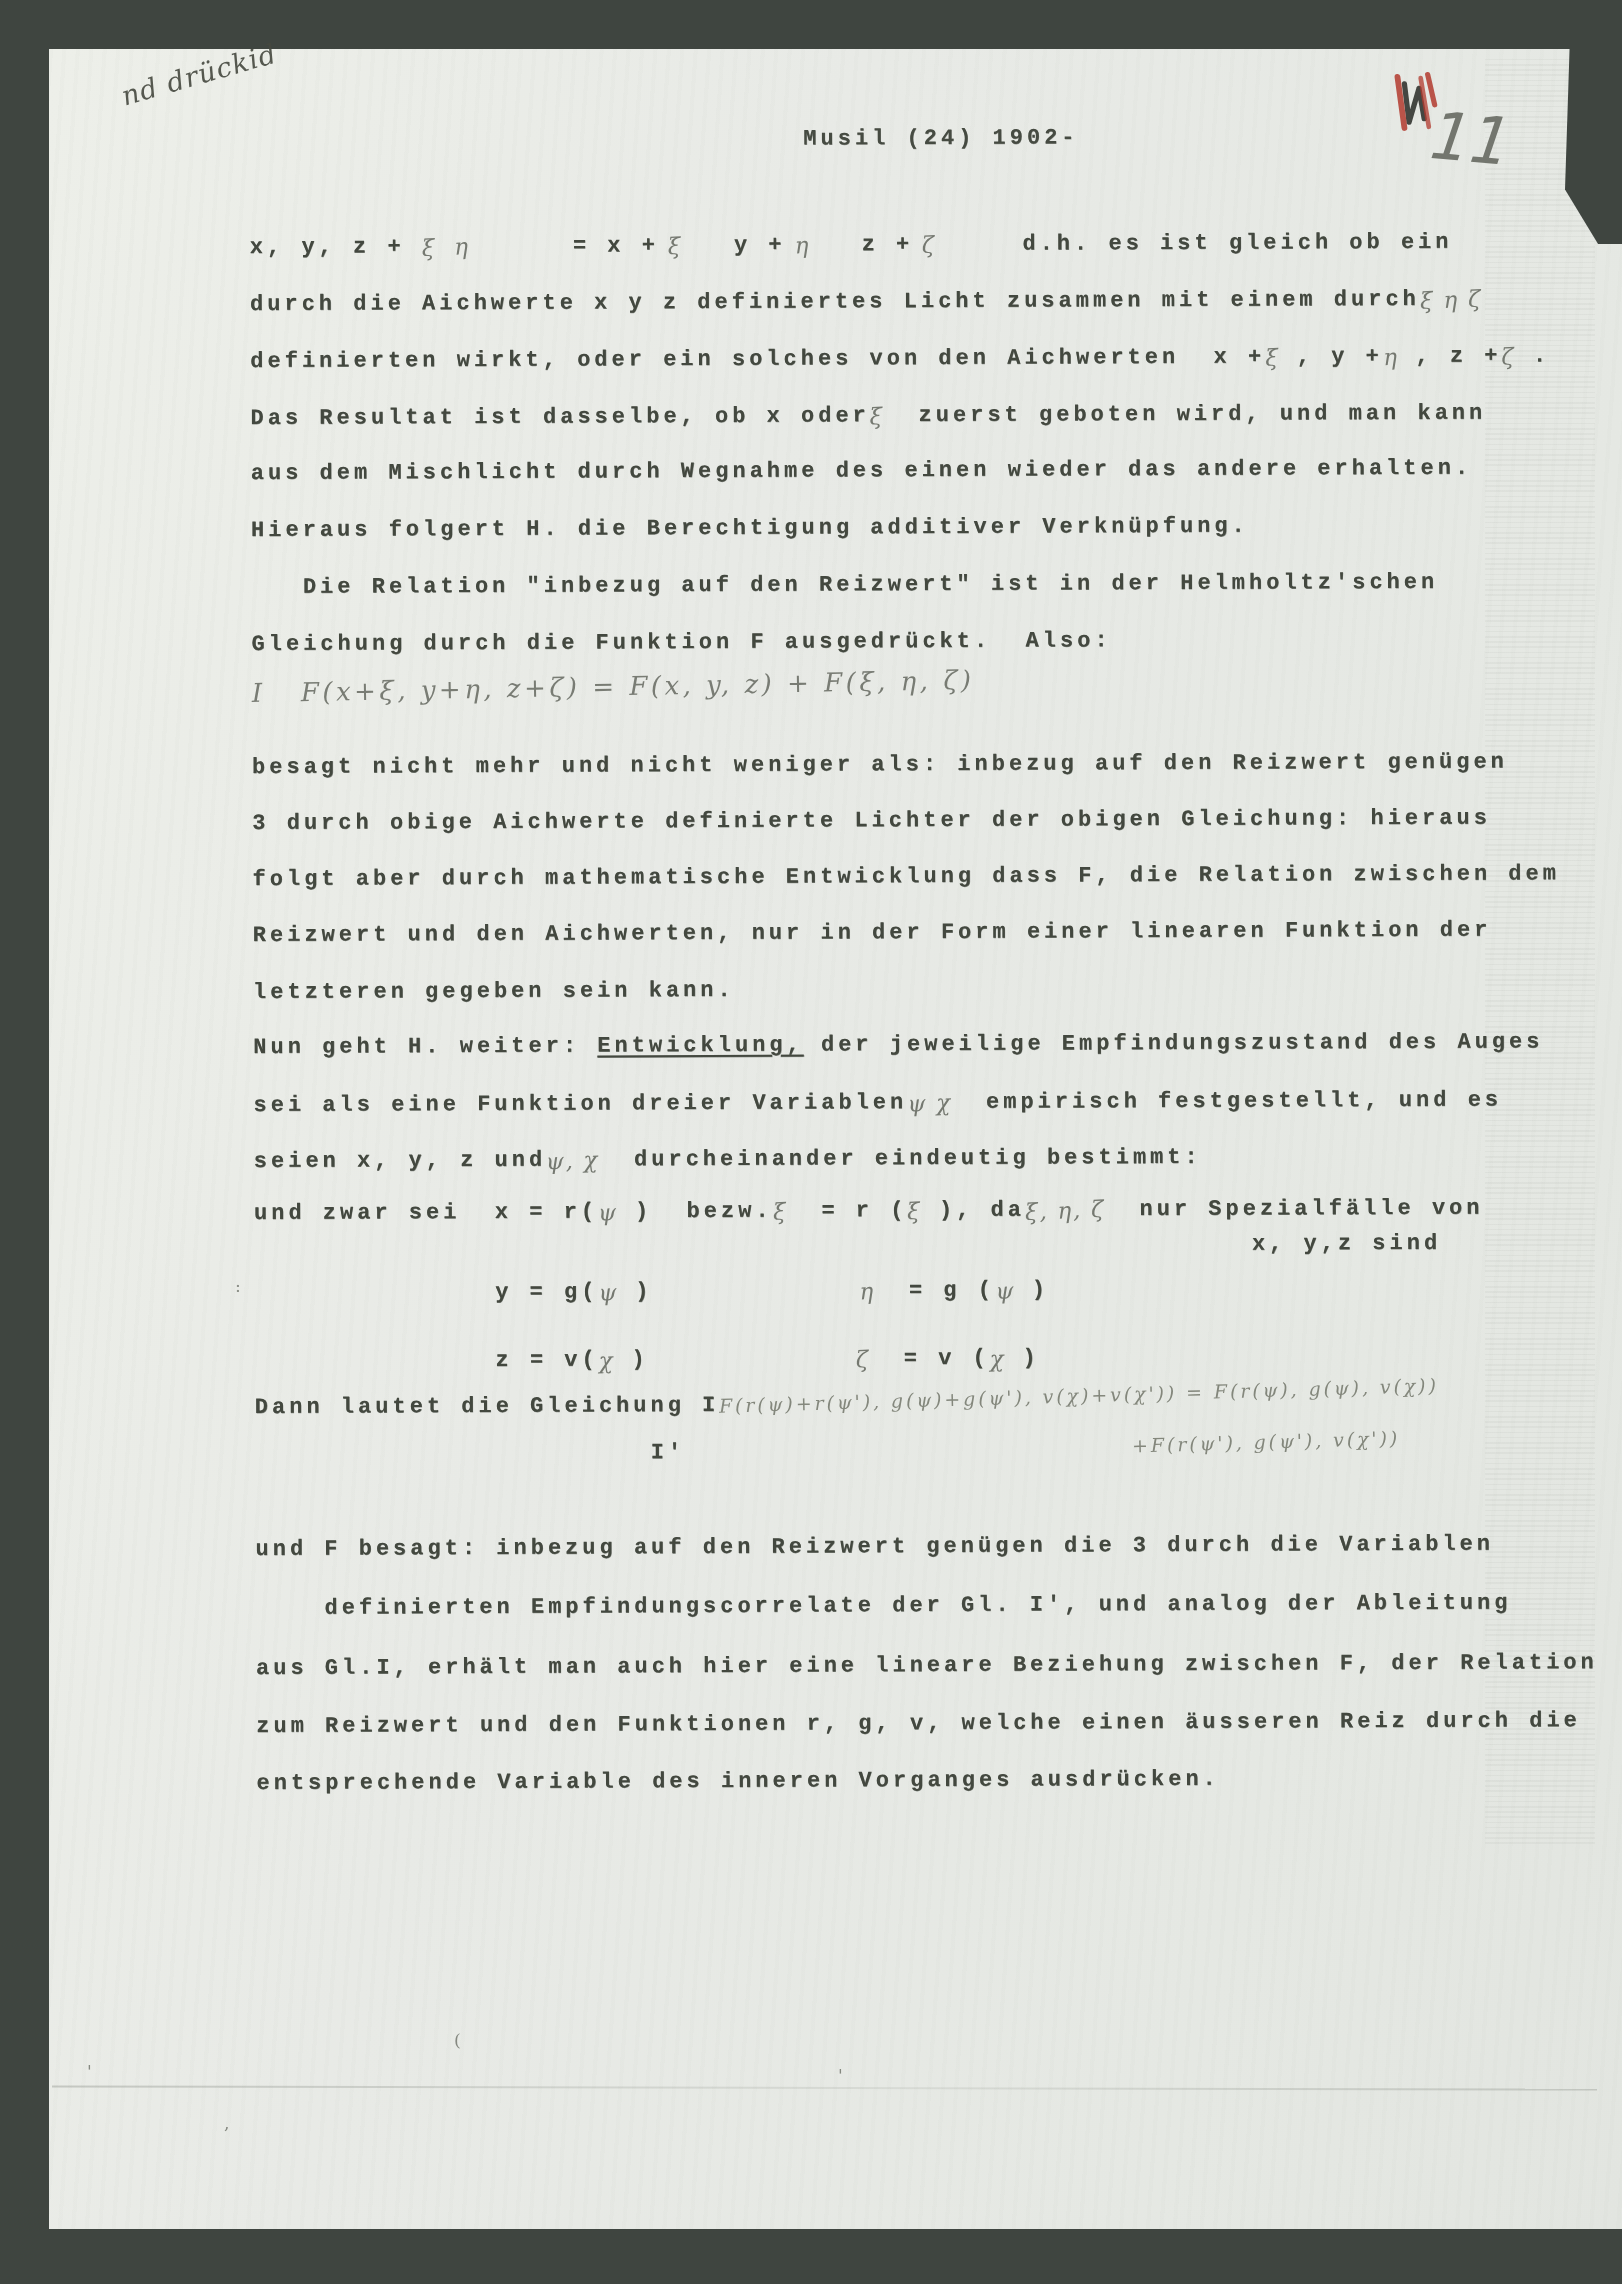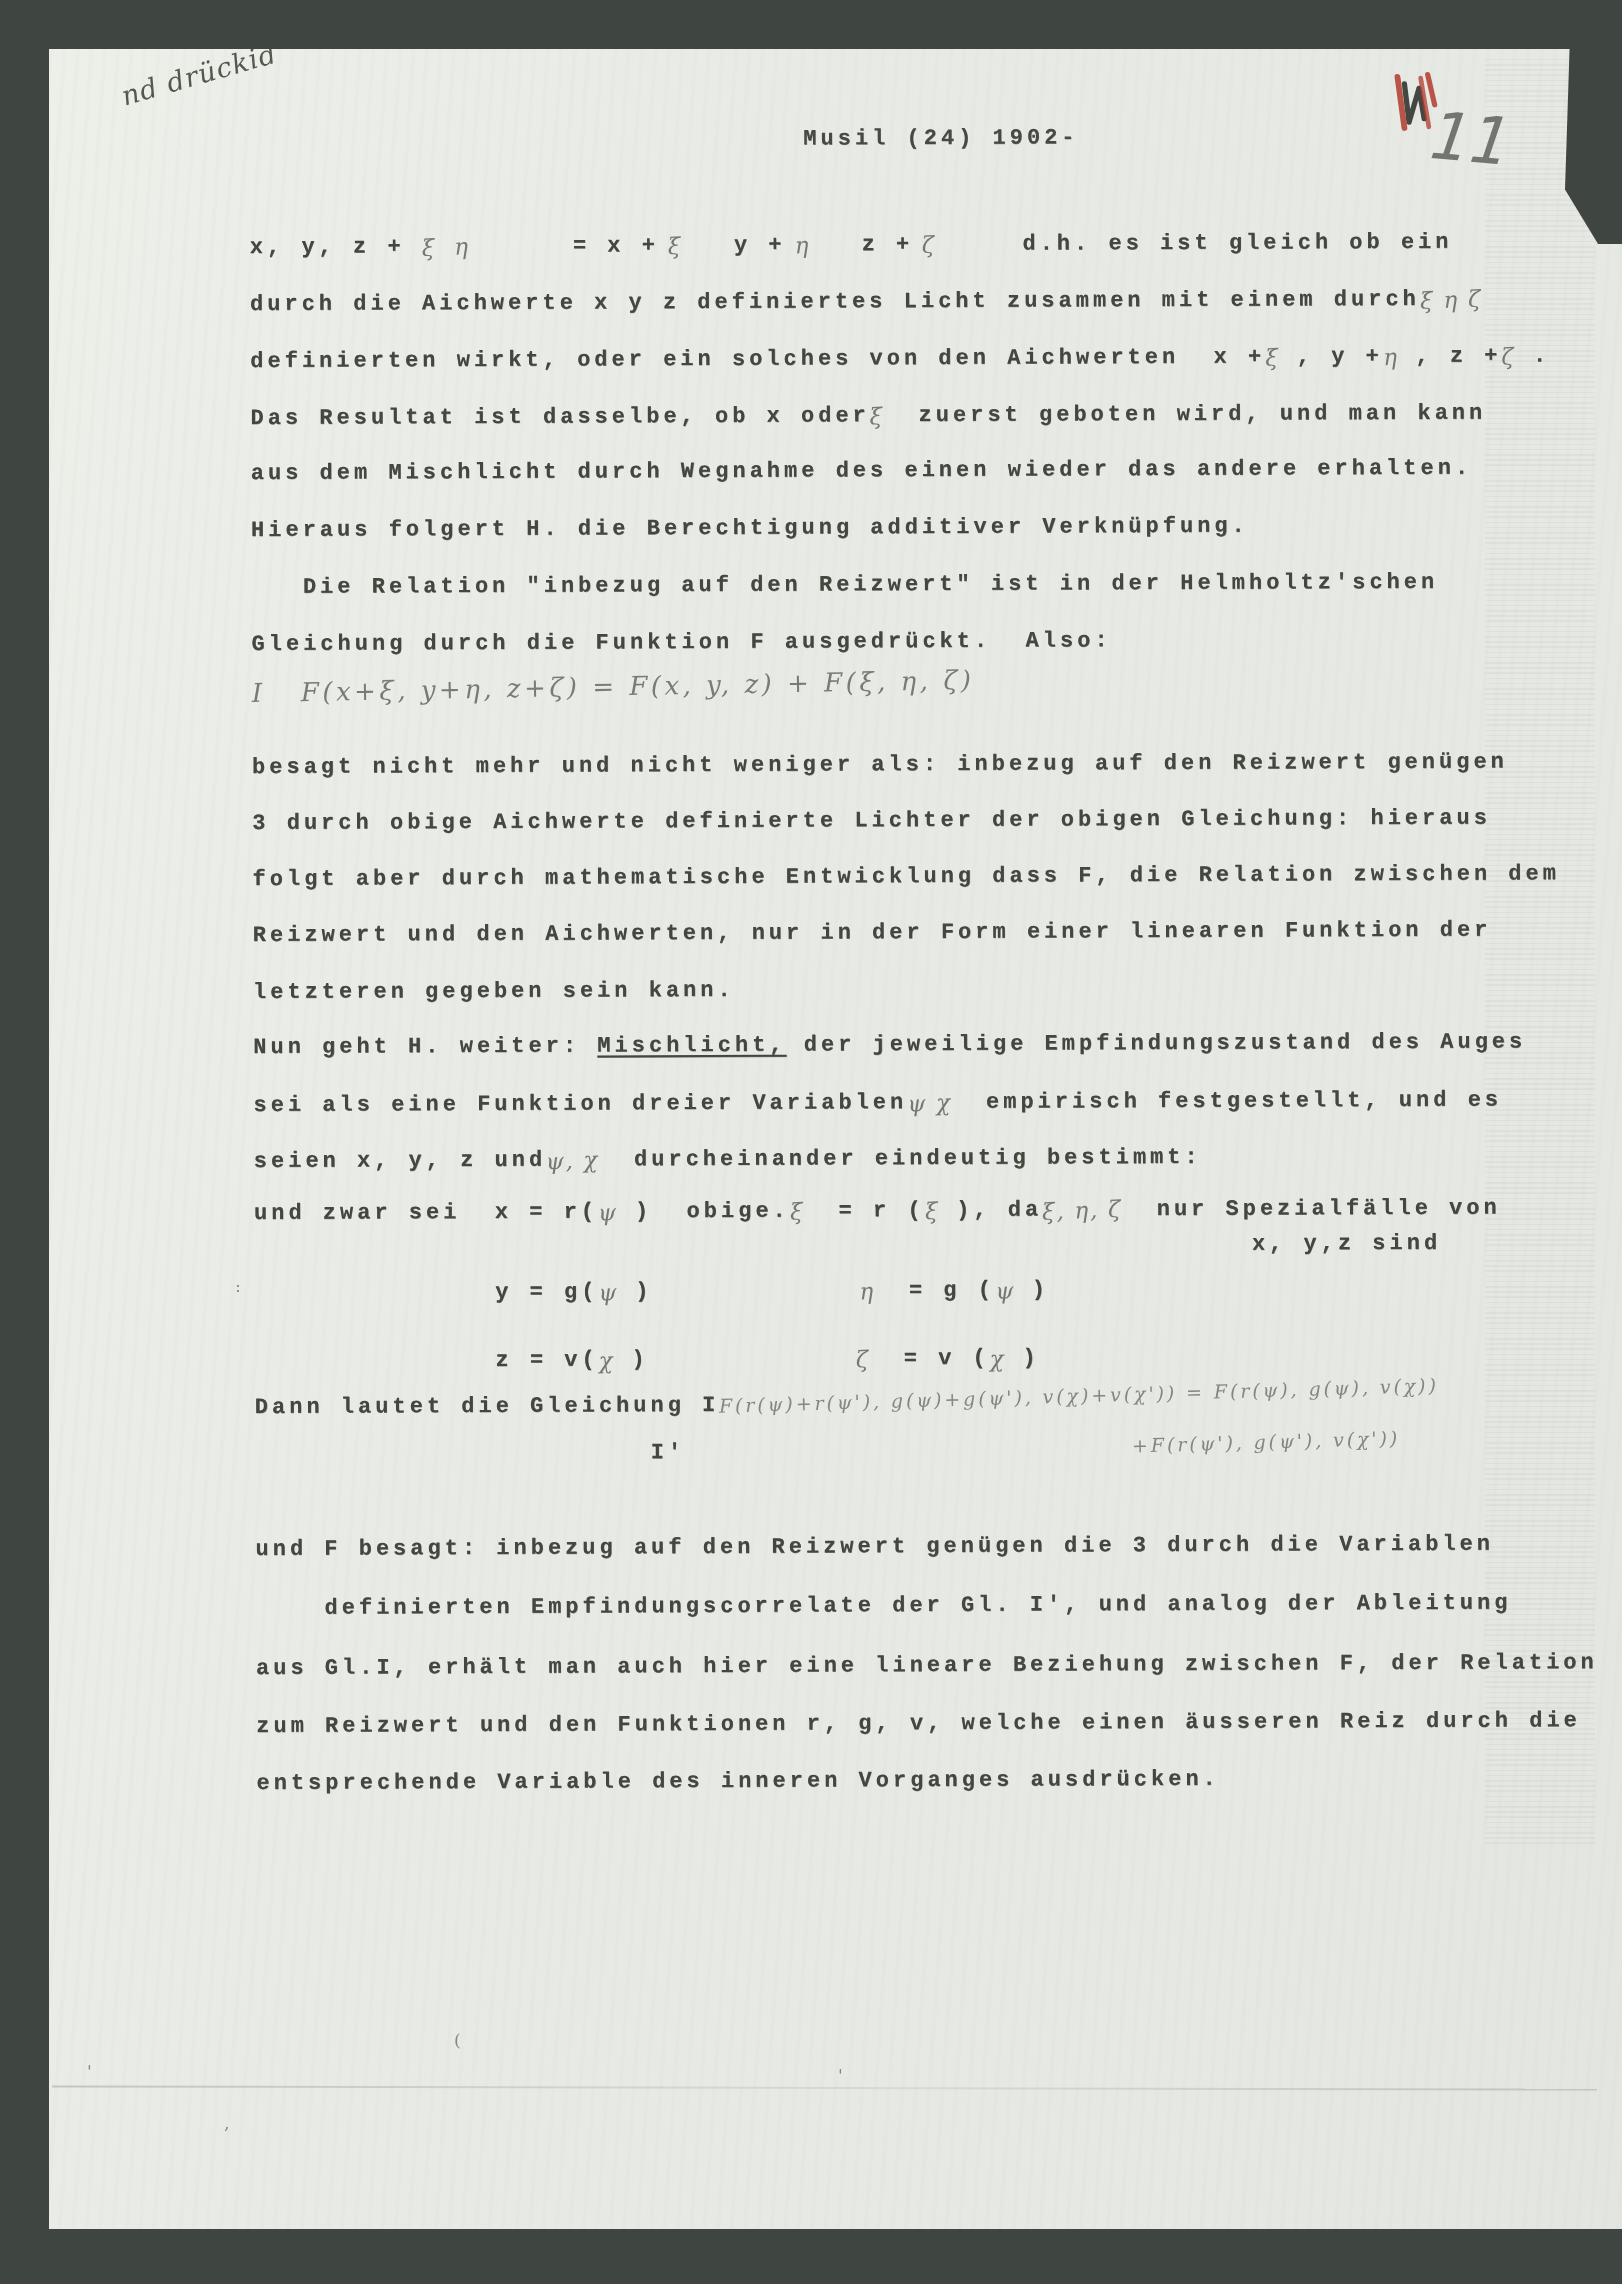--- a/index.html
+++ b/index.html
@@ -110,24 +110,24 @@
       <div class="typedline" style="top: 459px;"><span class="t-seg">aus dem Mischlicht durch Wegnahme des einen wieder das andere erhalten.</span></div>
       <div class="typedline" style="top: 516px;"><span class="t-seg">Hieraus folgert H. die Berechtigung additiver Verknüpfung.</span></div>
       <div class="typedline" style="top: 573px;"><span class="t-seg">   Die Relation "inbezug auf den Reizwert" ist in der Helmholtz'schen</span></div>
       <div class="typedline" style="top: 630px;"><span class="t-seg">Gleichung durch die Funktion F ausgedrückt.  Also:</span></div>
       <div class="typedline formula" style="top: 674px;"><span class="t-seg">I   F(x+ξ, y+η, z+ζ) = F(x, y, z) + F(ξ, η, ζ)</span></div>
       <div class="typedline" style="top: 753px;"><span class="t-seg">besagt nicht mehr und nicht weniger als: inbezug auf den Reizwert genügen</span></div>
       <div class="typedline" style="top: 809px;"><span class="t-seg">3 durch obige Aichwerte definierte Lichter der obigen Gleichung: hieraus</span></div>
       <div class="typedline" style="top: 865px;"><span class="t-seg">folgt aber durch mathematische Entwicklung dass F, die Relation zwischen dem</span></div>
       <div class="typedline" style="top: 921px;"><span class="t-seg">Reizwert und den Aichwerten, nur in der Form einer linearen Funktion der</span></div>
       <div class="typedline" style="top: 978px;"><span class="t-seg">letzteren gegeben sein kann.</span></div>
-      <div class="typedline" style="top: 1033px;"><span class="t-seg">Nun geht H. weiter: </span><span class="tu">Mischlicht,</span><span class="t-seg"> der jeweilige Empfindungszustand des Auges</span></div>
+      <div class="typedline" style="top: 1033px;"><span class="t-seg">Nun geht H. weiter: </span><span class="tu">Entwicklung,</span><span class="t-seg"> der jeweilige Empfindungszustand des Auges</span></div>
       <div class="typedline" style="top: 1089px;"><span class="t-seg">sei als eine Funktion dreier Variablen</span><span class="hand">ψ χ</span><span class="t-seg">  empirisch festgestellt, und es</span></div>
       <div class="typedline" style="top: 1145px;"><span class="t-seg">seien x, y, z und</span><span class="hand">ψ, χ</span><span class="t-seg">  durcheinander eindeutig bestimmt:</span></div>
-      <div class="typedline" style="top: 1197px;"><span class="t-seg">und zwar sei  x = r(</span><span class="hand">ψ</span><span class="t-seg"> )  obige.</span><span class="hand">ξ</span><span class="t-seg">  = r (</span><span class="hand">ξ</span><span class="t-seg"> ), da</span><span class="hand">ξ, η, ζ</span><span class="t-seg">  nur Spezialfälle von</span></div>
+      <div class="typedline" style="top: 1197px;"><span class="t-seg">und zwar sei  x = r(</span><span class="hand">ψ</span><span class="t-seg"> )  bezw.</span><span class="hand">ξ</span><span class="t-seg">  = r (</span><span class="hand">ξ</span><span class="t-seg"> ), da</span><span class="hand">ξ, η, ζ</span><span class="t-seg">  nur Spezialfälle von</span></div>
       <div class="typedline" style="top: 1234px;"><span class="t-seg">                                                          x, y,z sind</span></div>
       <div class="typedline" style="top: 1277px;"><span class="t-seg">              y = g(</span><span class="hand">ψ</span><span class="t-seg"> )            </span><span class="hand">η</span><span class="t-seg">  = g (</span><span class="hand">ψ</span><span class="t-seg"> )</span></div>
       <div class="typedline" style="top: 1345px;"><span class="t-seg">              z = v(</span><span class="hand">χ</span><span class="t-seg"> )            </span><span class="hand">ζ</span><span class="t-seg">  = v (</span><span class="hand">χ</span><span class="t-seg"> )</span></div>
       <div class="typedline" style="top: 1392px;"><span class="t-seg">Dann lautet die Gleichung I</span><span class="hs">F(r(ψ)+r(ψ'), g(ψ)+g(ψ'), v(χ)+v(χ')) = F(r(ψ), g(ψ), v(χ))</span></div>
       <div class="typedline" style="top: 1439px;"><span class="t-seg">                       I'</span><span class="t-seg">                          </span><span class="hs">+F(r(ψ'), g(ψ'), v(χ'))</span></div>
       <div class="typedline" style="top: 1535px;"><span class="t-seg">und F besagt: inbezug auf den Reizwert genügen die 3 durch die Variablen</span></div>
       <div class="typedline" style="top: 1594px;"><span class="t-seg">    definierten Empfindungscorrelate der Gl. I', und analog der Ableitung</span></div>
       <div class="typedline" style="top: 1654px;"><span class="t-seg">aus Gl.I, erhält man auch hier eine lineare Beziehung zwischen F, der Relation</span></div>
       <div class="typedline" style="top: 1712px;"><span class="t-seg">zum Reizwert und den Funktionen r, g, v, welche einen äusseren Reiz durch die</span></div>
       <div class="typedline" style="top: 1769px;"><span class="t-seg">entsprechende Variable des inneren Vorganges ausdrücken.</span></div>

